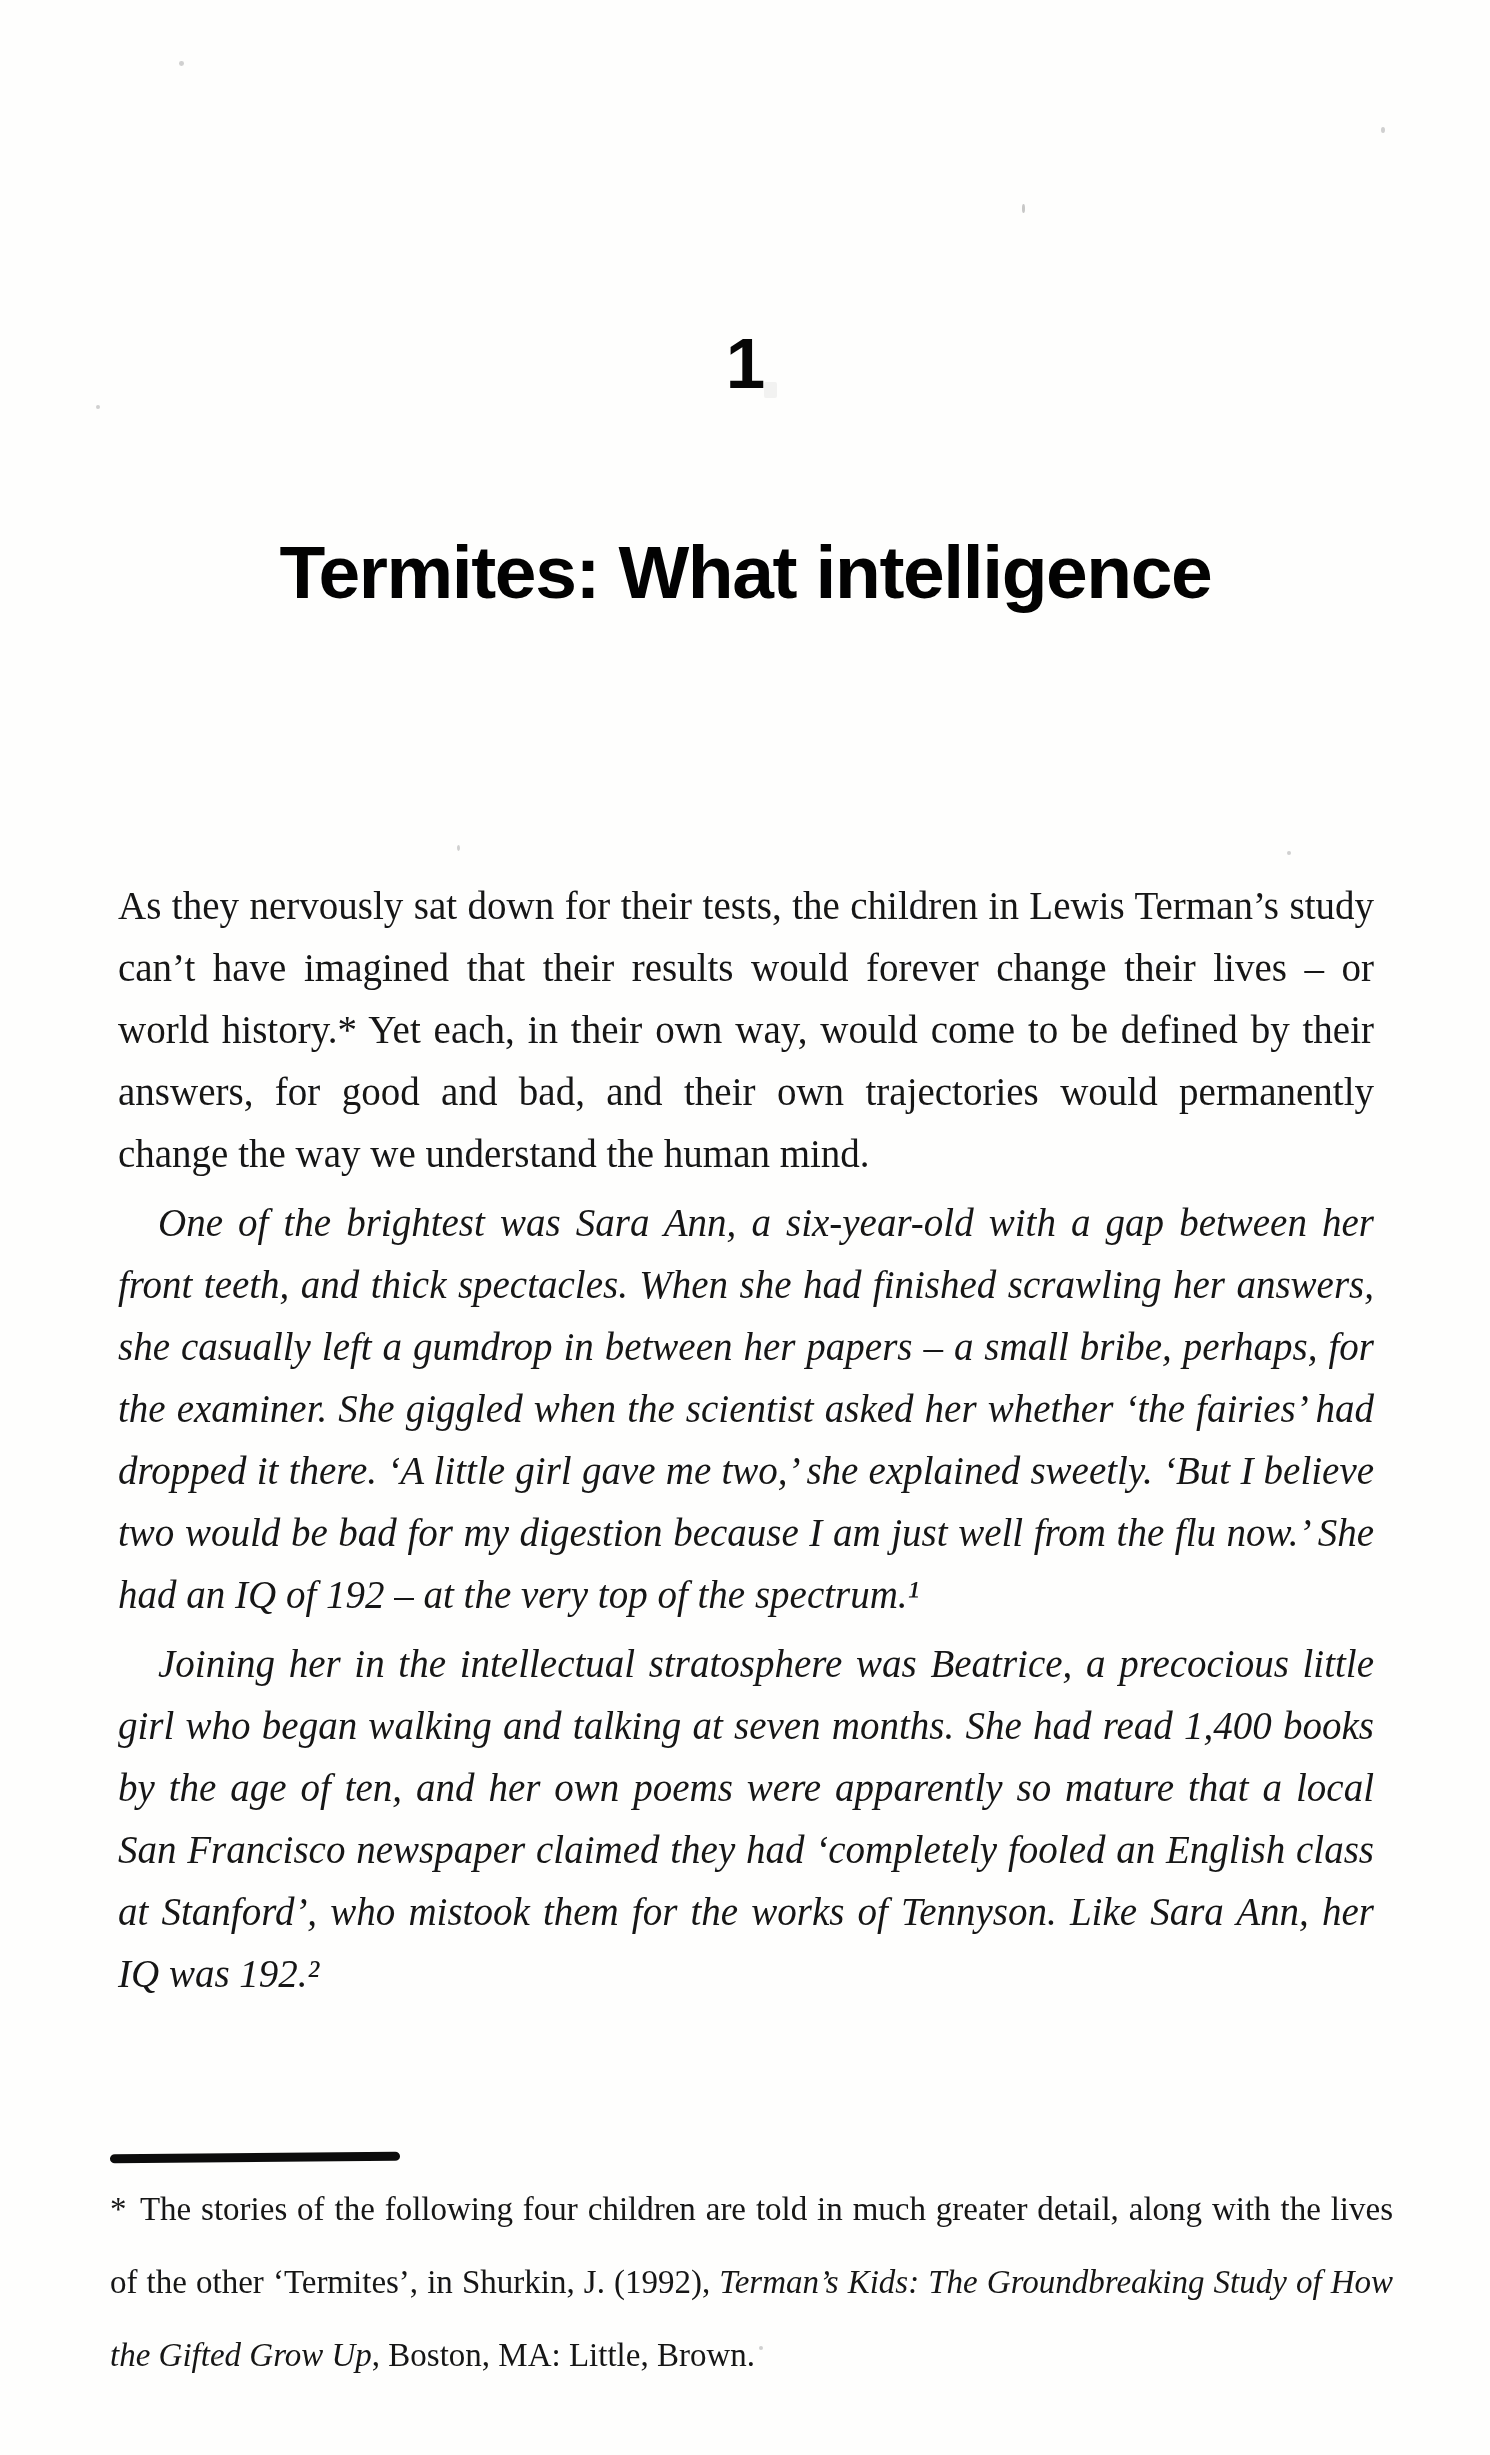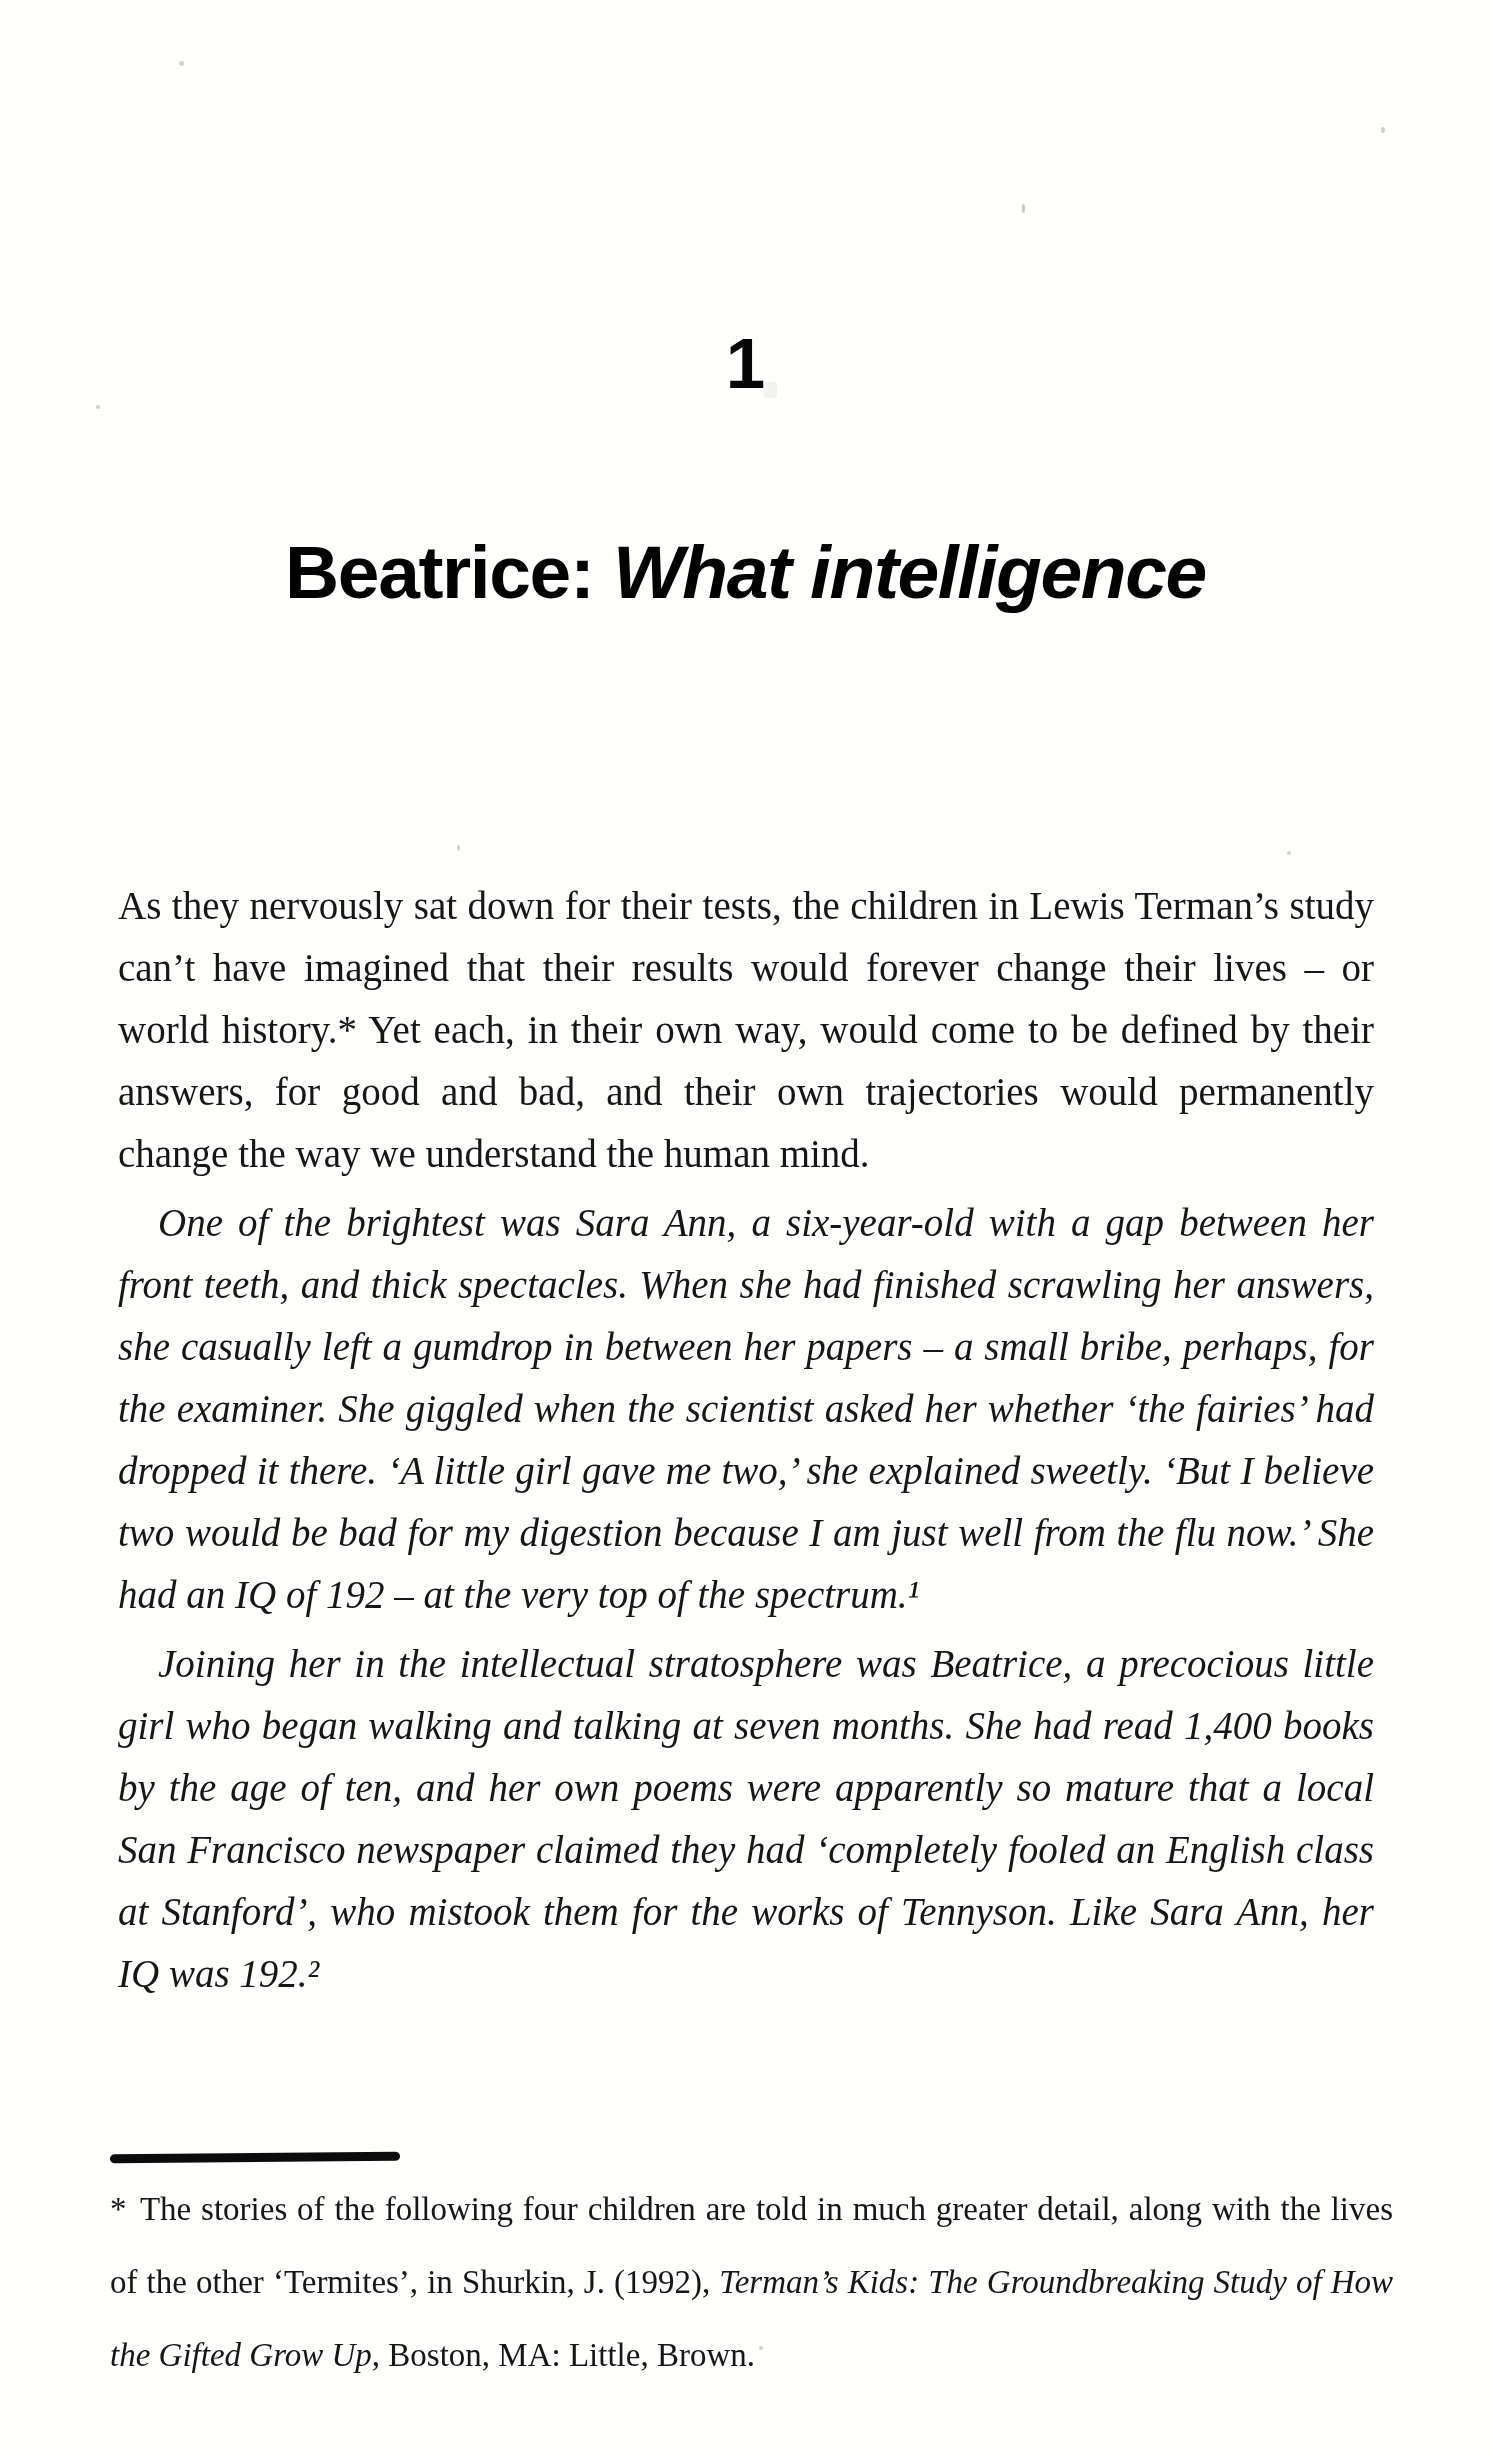--- a/index.html
+++ b/index.html
@@ -25,21 +25,21 @@
     position: absolute;
     top: 434px; left: 0; width: 100%;
     text-align: center;
     font-family: "Liberation Sans", sans-serif;
     font-weight: 700;
     font-size: 75px;
     line-height: 92px;
     letter-spacing: -1.4px;
     color: #020202;
   }
-  .chapter-title .ital { font-style: italic; }
+  .chapter-title .ital { }
   .body-text {
     position: absolute;
     top: 868px; left: 111px; width: 1270px;
     font-family: "Liberation Serif", serif;
     font-size: 39px;
     line-height: 62px;
     text-align: justify;
     color: #161616;
   }
   .body-text p { margin: 7px; padding: 0; }
@@ -72,21 +72,21 @@
 </style>
 </head>
 <body>
 
 <div class="page">
 
   <div class="chapter-number">1</div>
 
   <div class="chapter-title">
     <br>
-    <span>Beatrice: </span><span class="ital">What intelligence</span><br>
+    <span>Termites: </span><span class="ital">What intelligence</span><br>
   </div>
 
   <div class="body-text">
     <p>As they nervously sat down for their tests, the children in Lewis Terman’s study can’t have imagined that their results would forever change their lives – or world history.* Yet each, in their own way, would come to be defined by their answers, for good and bad, and their own trajectories would permanently change the way we understand the human mind.</p>
     <p class="indent">One of the brightest was Sara Ann, a six-year-old with a gap between her front teeth, and thick spectacles. When she had finished scrawling her answers, she casually left a gumdrop in between her papers – a small bribe, perhaps, for the examiner. She giggled when the scientist asked her whether ‘the fairies’ had dropped it there. ‘A little girl gave me two,’ she explained sweetly. ‘But I believe two would be bad for my digestion because I am just well from the flu now.’ She had an IQ of 192 – at the very top of the spectrum.¹</p>
     <p class="indent">Joining her in the intellectual stratosphere was Beatrice, a precocious little girl who began walking and talking at seven months. She had read 1,400 books by the age of ten, and her own poems were apparently so mature that a local San Francisco newspaper claimed they had ‘completely fooled an English class at Stanford’, who mistook them for the works of Tennyson. Like Sara Ann, her IQ was 192.²</p>
   </div>
 
   <div class="footnote-rule"></div>
 

